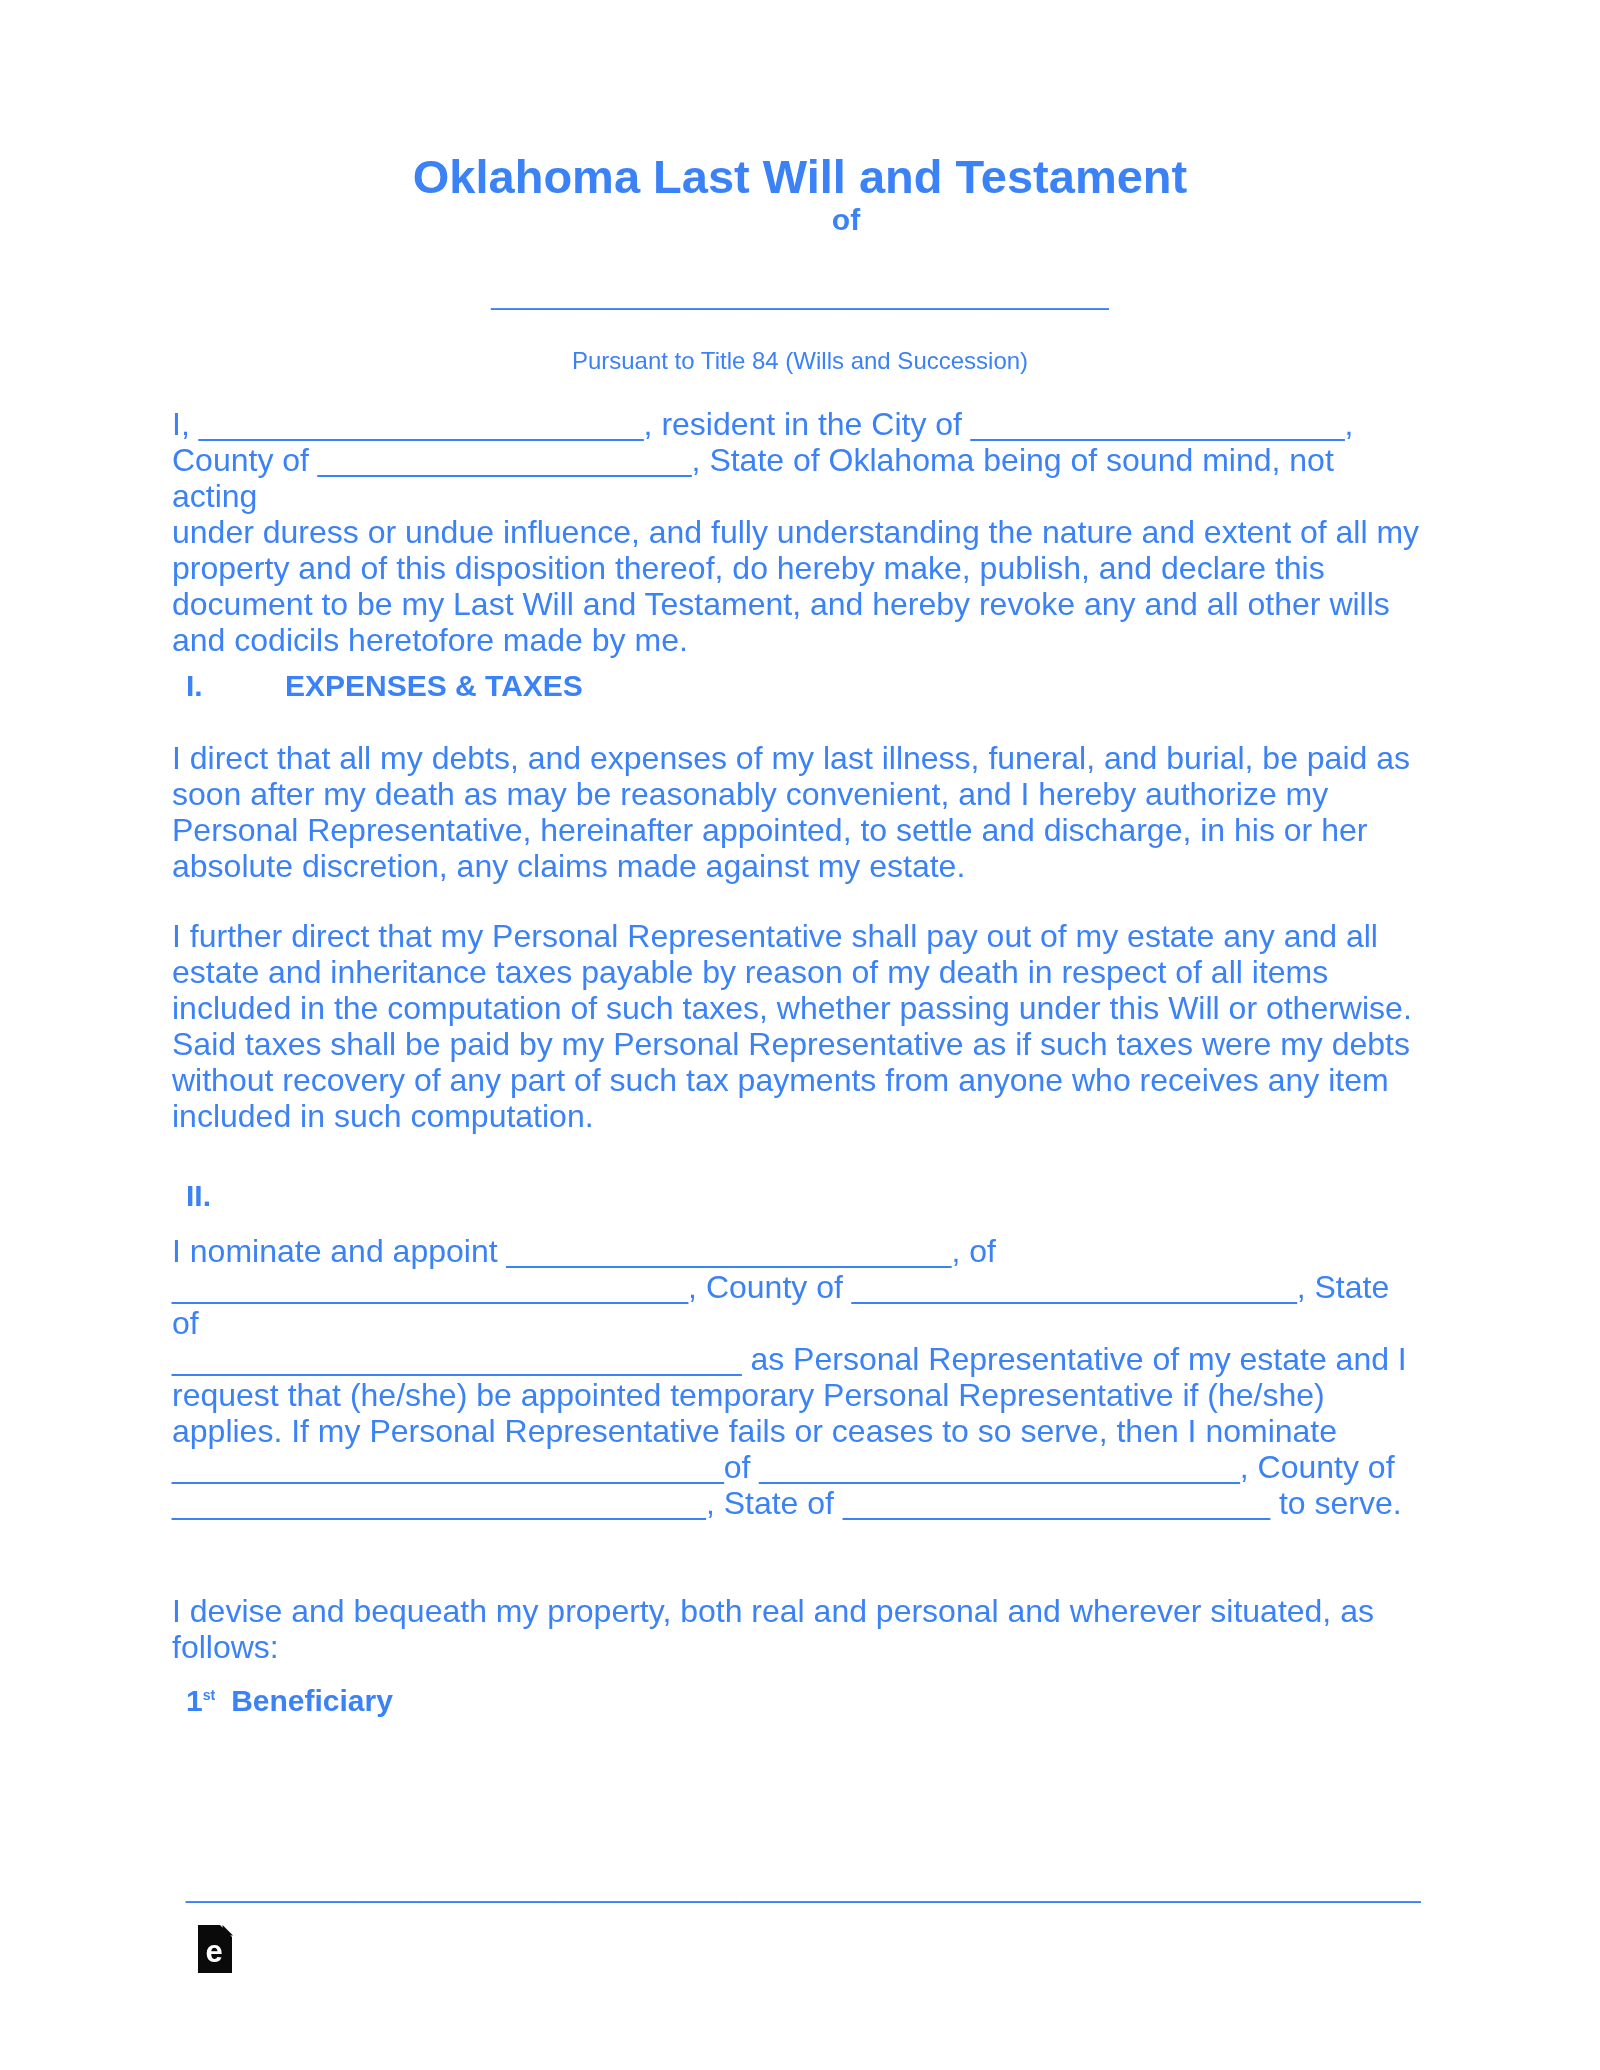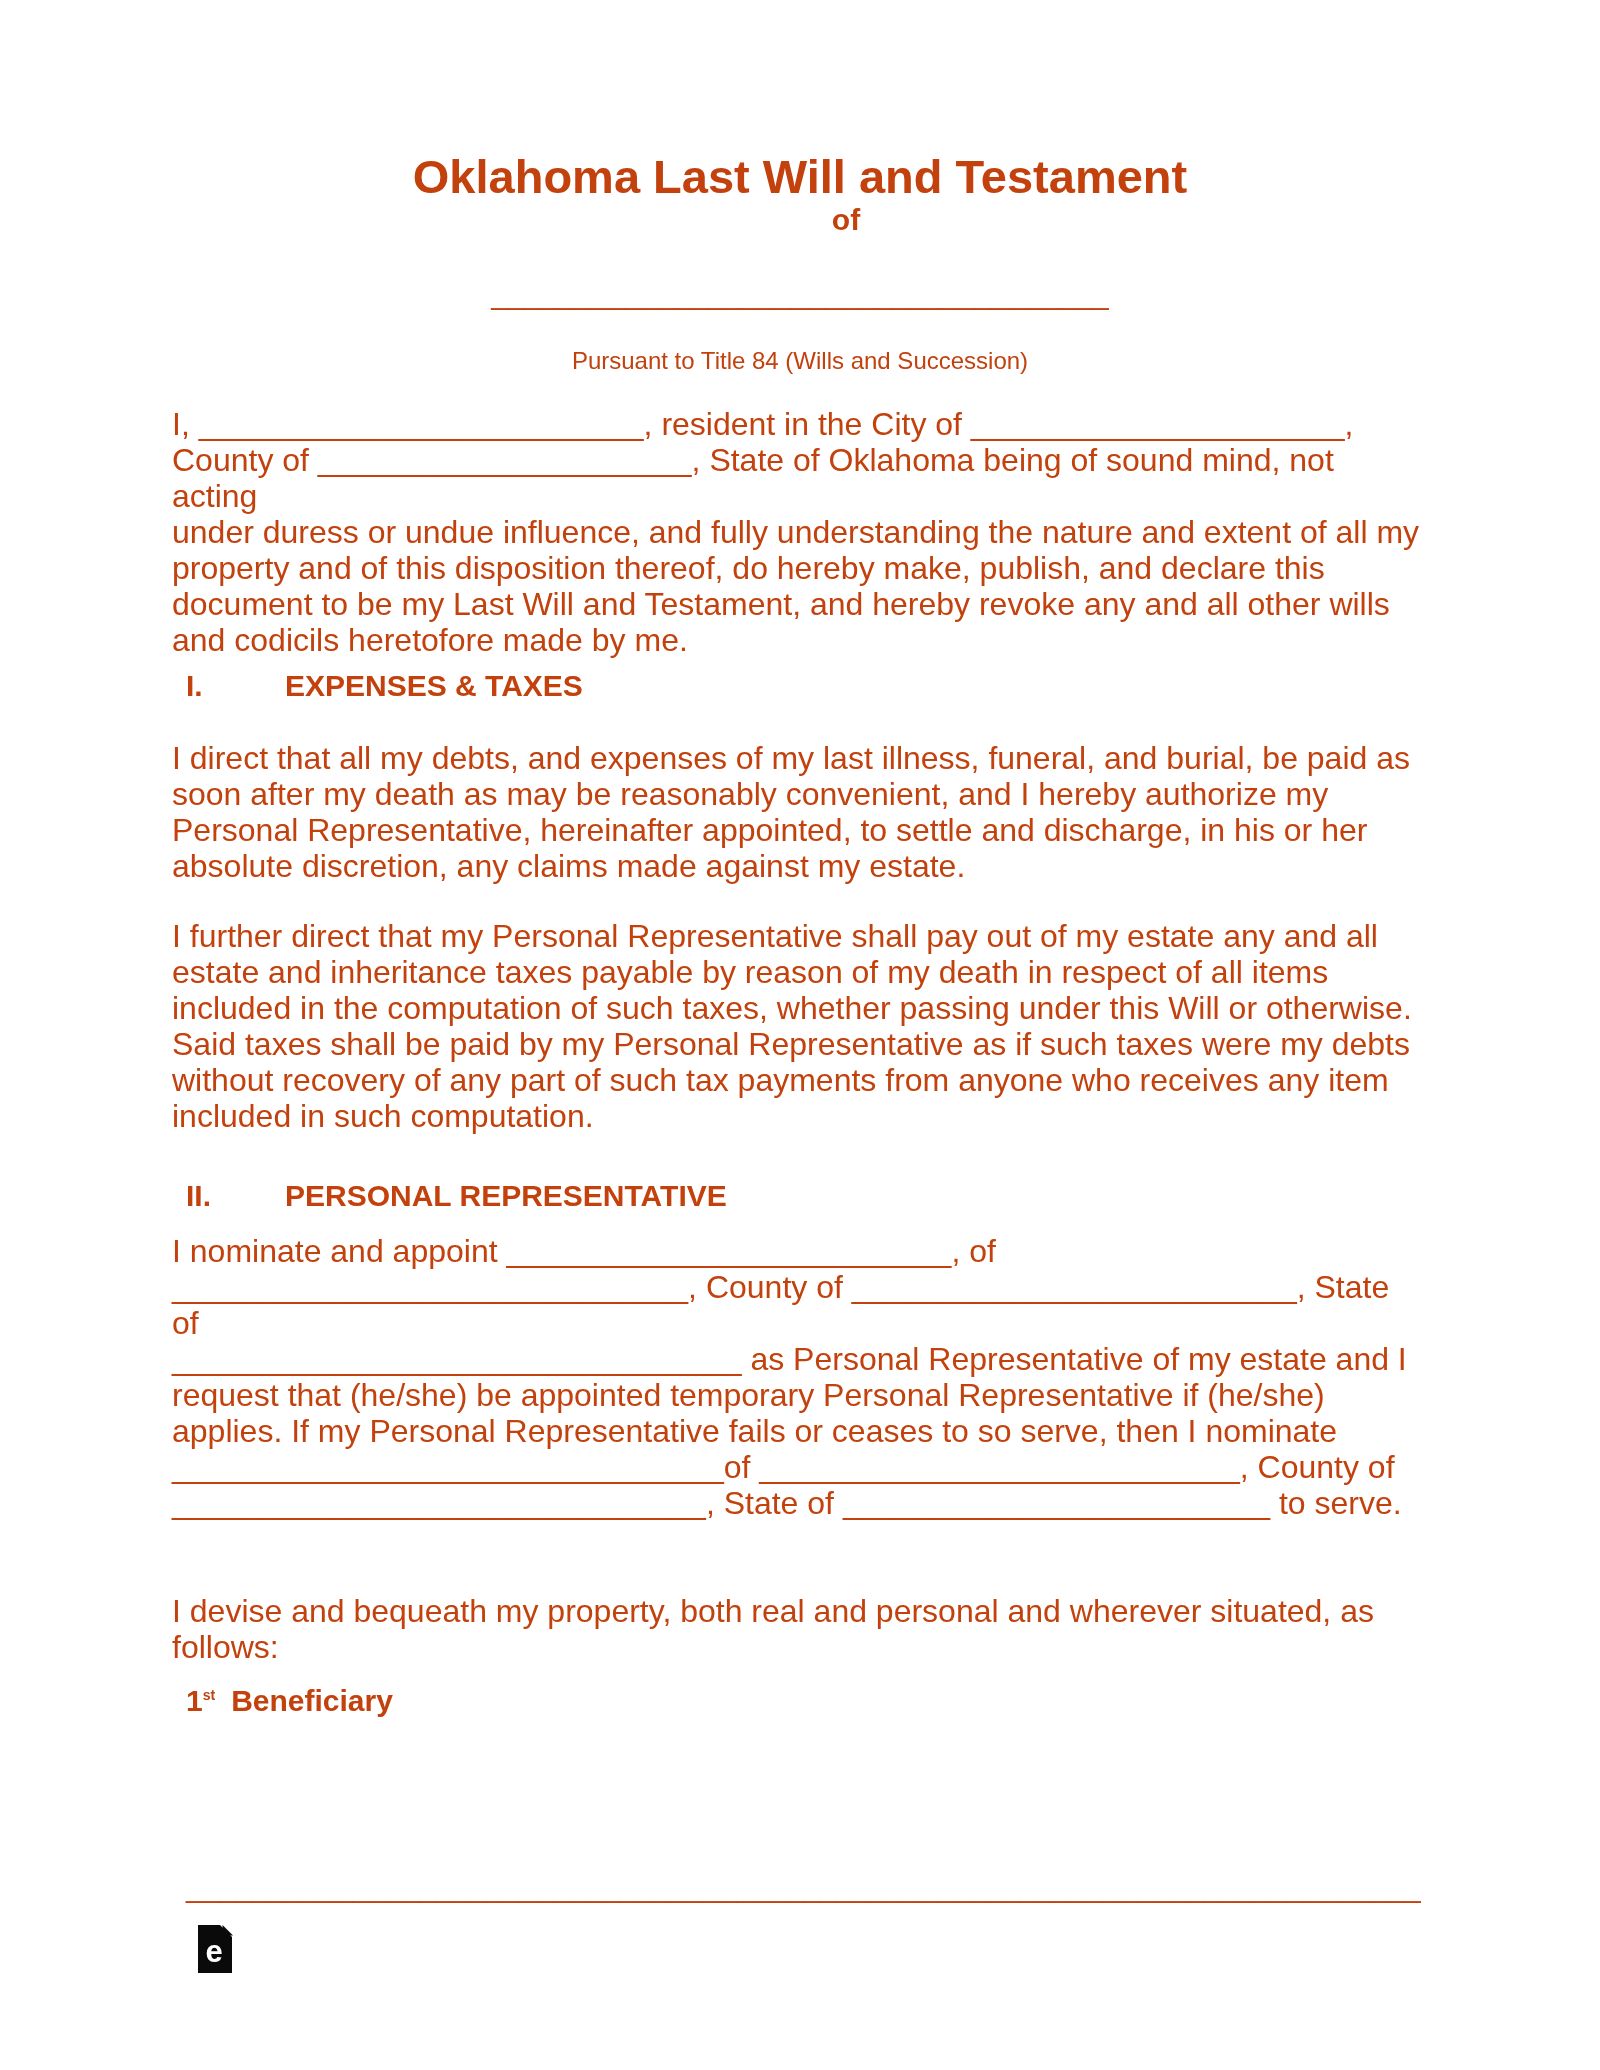--- a/index.html
+++ b/index.html
@@ -2,21 +2,21 @@
 <html><head>
 <meta charset="utf-8">
 <style>
   * { margin: 0; padding: 0; box-sizing: border-box; }
   html, body { background: #ffffff; }
   .page {
     position: relative;
     width: 1600px;
     height: 2070px;
     background: #ffffff;
-    color: #c2410c;
+    color: #3b82f6;
     font-family: "Liberation Sans", "DejaVu Sans", sans-serif;
     overflow: hidden;
   }
   .centered { position: absolute; left: 0; width: 1600px; text-align: center; }
   .title { top: 150px; font-size: 47px; font-weight: bold; line-height: 54px; }
   .subtitle { top: 202px; font-size: 30px; font-weight: bold; line-height: 36px; margin-left: 46px; }
   .name-line { top: 276px; font-size: 30px; line-height: 36px; letter-spacing: 0; }
   .pursuant { top: 348px; font-size: 24px; line-height: 26px; }
   .body-block {
     position: absolute;
@@ -105,21 +105,20 @@
 
   <div class="body-block" style="top:918px">I further direct that my Personal Representative shall pay out of my estate any and all
 estate and inheritance taxes payable by reason of my death in respect of all items
 included in the computation of such taxes, whether passing under this Will or otherwise.
 Said taxes shall be paid by my Personal Representative as if such taxes were my debts
 without recovery of any part of such tax payments from anyone who receives any item
 included in such computation.</div>
 
   <div class="sec-heading" style="top:1178px">
     <span class="numeral">II.</span>
-    <span>PERSONAL REPRESENTATIVE</span>
   </div>
 
   <div class="body-block" style="top:1233px">I nominate and appoint _________________________, of
 _____________________________, County of _________________________, State of
 ________________________________ as Personal Representative of my estate and I
 request that (he/she) be appointed temporary Personal Representative if (he/she)
 applies. If my Personal Representative fails or ceases to so serve, then I nominate
 _______________________________of ___________________________, County of
 ______________________________, State of ________________________ to serve.</div>
 

